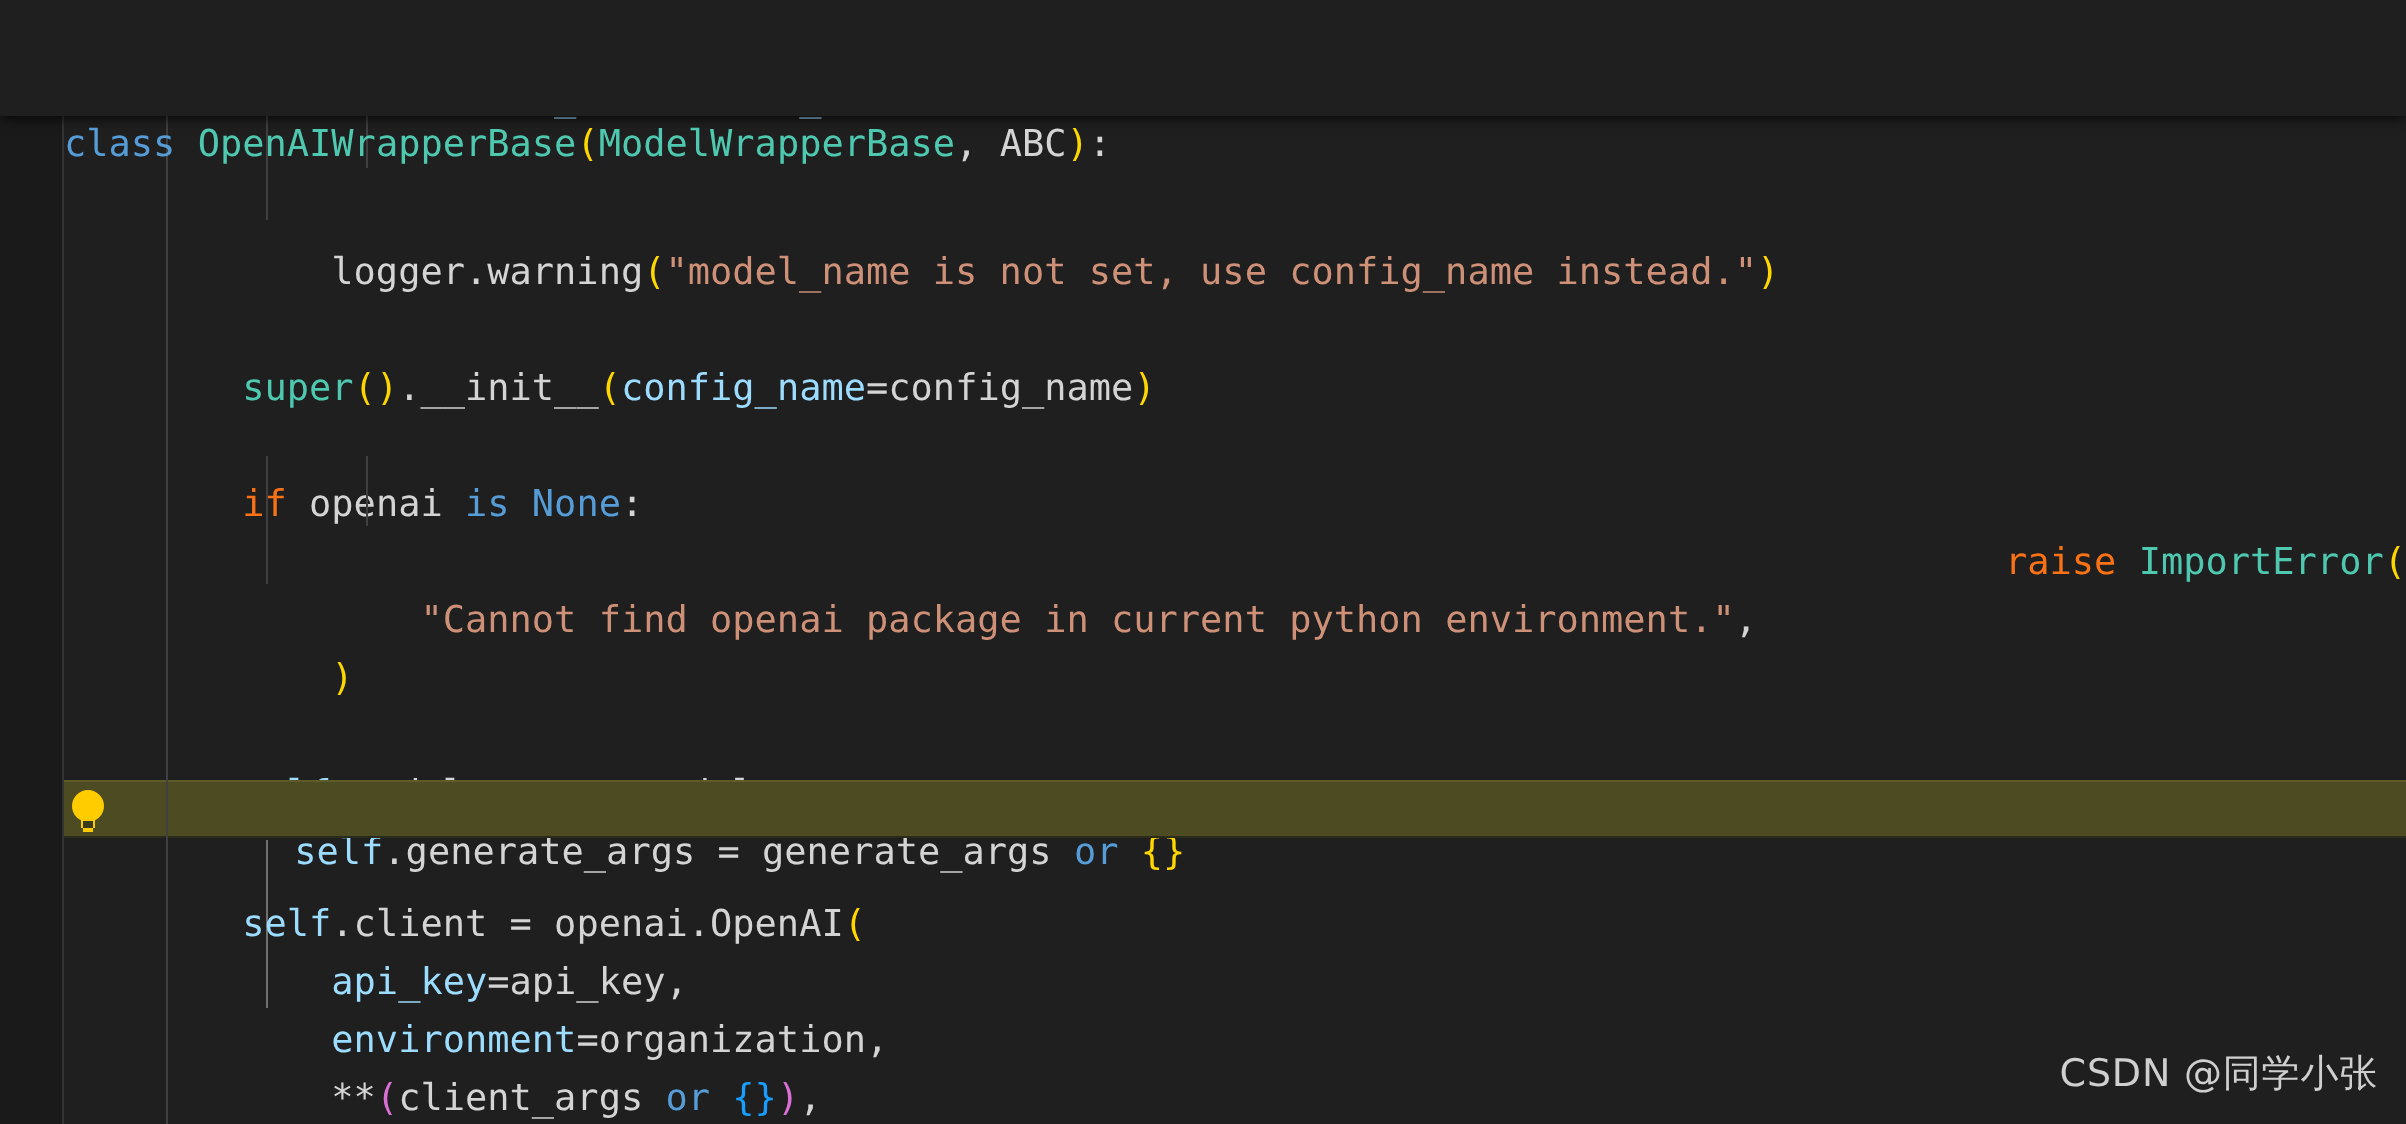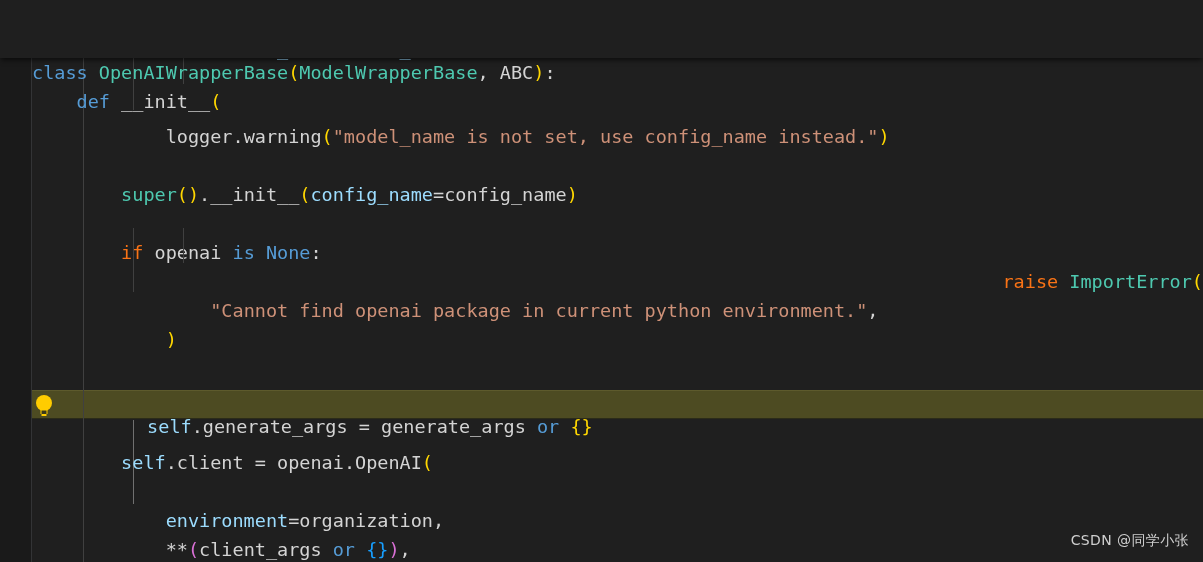--- a/index.html
+++ b/index.html
@@ -176,21 +176,21 @@
   .t-y        { color: #ffd700; }  
   .t-m        { color: #da70d6; }  
   .t-b        { color: #179fff; }  
 
   
   #watermark {
     position: absolute;
     right: 14px;
     bottom: 12px;
     color: #cfcfcf;
-    font-size: 14px;
+    font-size: 19px;
     font-family: "DejaVu Sans", "Liberation Sans", sans-serif;
     z-index: 40;
     letter-spacing: 0.4px;
     white-space: nowrap;
   }
 </style>
 </head>
 <body>
 
 <div id="editor">
@@ -272,39 +272,39 @@
     </div>
 
     <div class="code-line" style="top:325px;">
       <span class="code-text"> </span>
     </div>
 
     <div class="code-line" style="top:332px; z-index:6;">
       <span class="code-text"><span class="t-plain">        </span><span class="t-param">self</span><span class="t-plain">.client = openai.OpenAI</span><span class="t-y">(</span></span>
     </div>
 
+    <div class="code-line" style="top:361px;">
+      <span class="code-text"><span class="t-plain">            </span><span class="t-param">api_key</span><span class="t-plain">=api_key,</span></span>
+    </div>
 
     <div class="code-line" style="top:390px;">
       <span class="code-text"><span class="t-plain">            </span><span class="t-param">environment</span><span class="t-plain">=organization,</span></span>
     </div>
 
     <div class="code-line" style="top:419px;">
       <span class="code-text"><span class="t-plain">            **</span><span class="t-m">(</span><span class="t-plain">client_args </span><span class="t-kw2">or</span><span class="t-plain"> </span><span class="t-b">{}</span><span class="t-m">)</span><span class="t-plain">,</span></span>
     </div>
 
     <div class="code-line" style="top:448px;">
       
     </div>
 
   </div>
 
   <div id="sticky-header">
     <div class="code-line sticky-1">
       <span class="code-text"><span class="t-kw2">class</span><span class="t-plain"> </span><span class="t-class">OpenAIWrapperBase</span><span class="t-y">(</span><span class="t-class">ModelWrapperBase</span><span class="t-plain">, </span><span class="t-plain">ABC</span><span class="t-y">)</span><span class="t-plain">:</span></span>
     </div>
-    <div class="code-line sticky-2">
-      <span class="code-text"><span class="t-plain">    </span><span class="t-kw2">def</span><span class="t-plain"> __init__</span><span class="t-y">(</span></span>
-    </div>
   </div>
 
   <div id="watermark">CSDN @同学小张</div>
 
 </div>
 
 </body></html>

